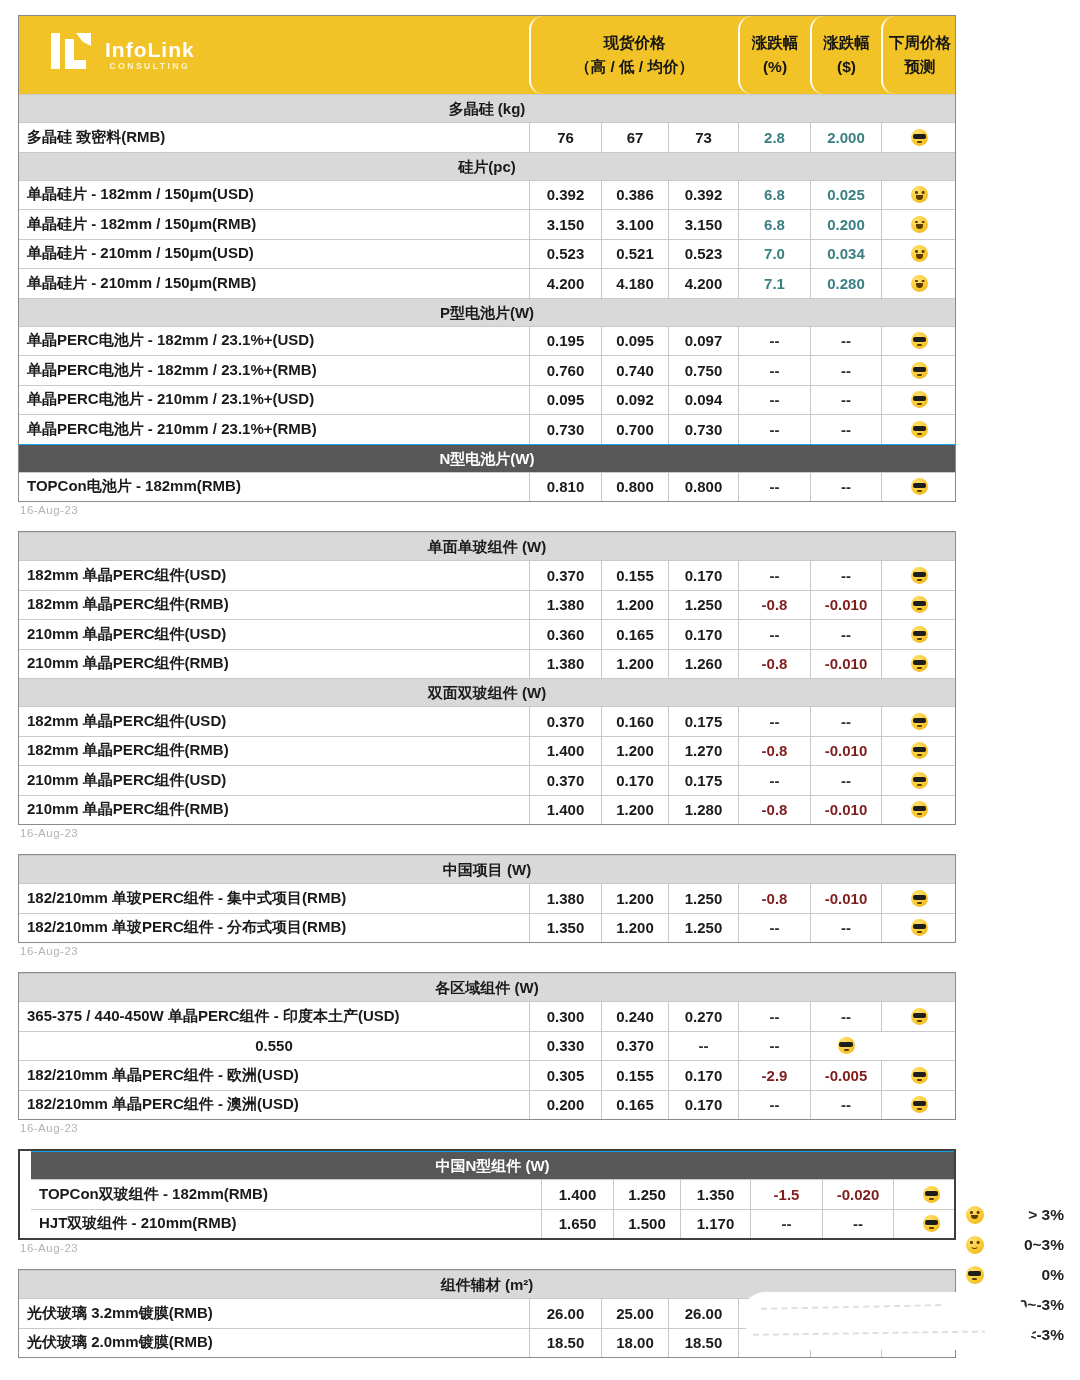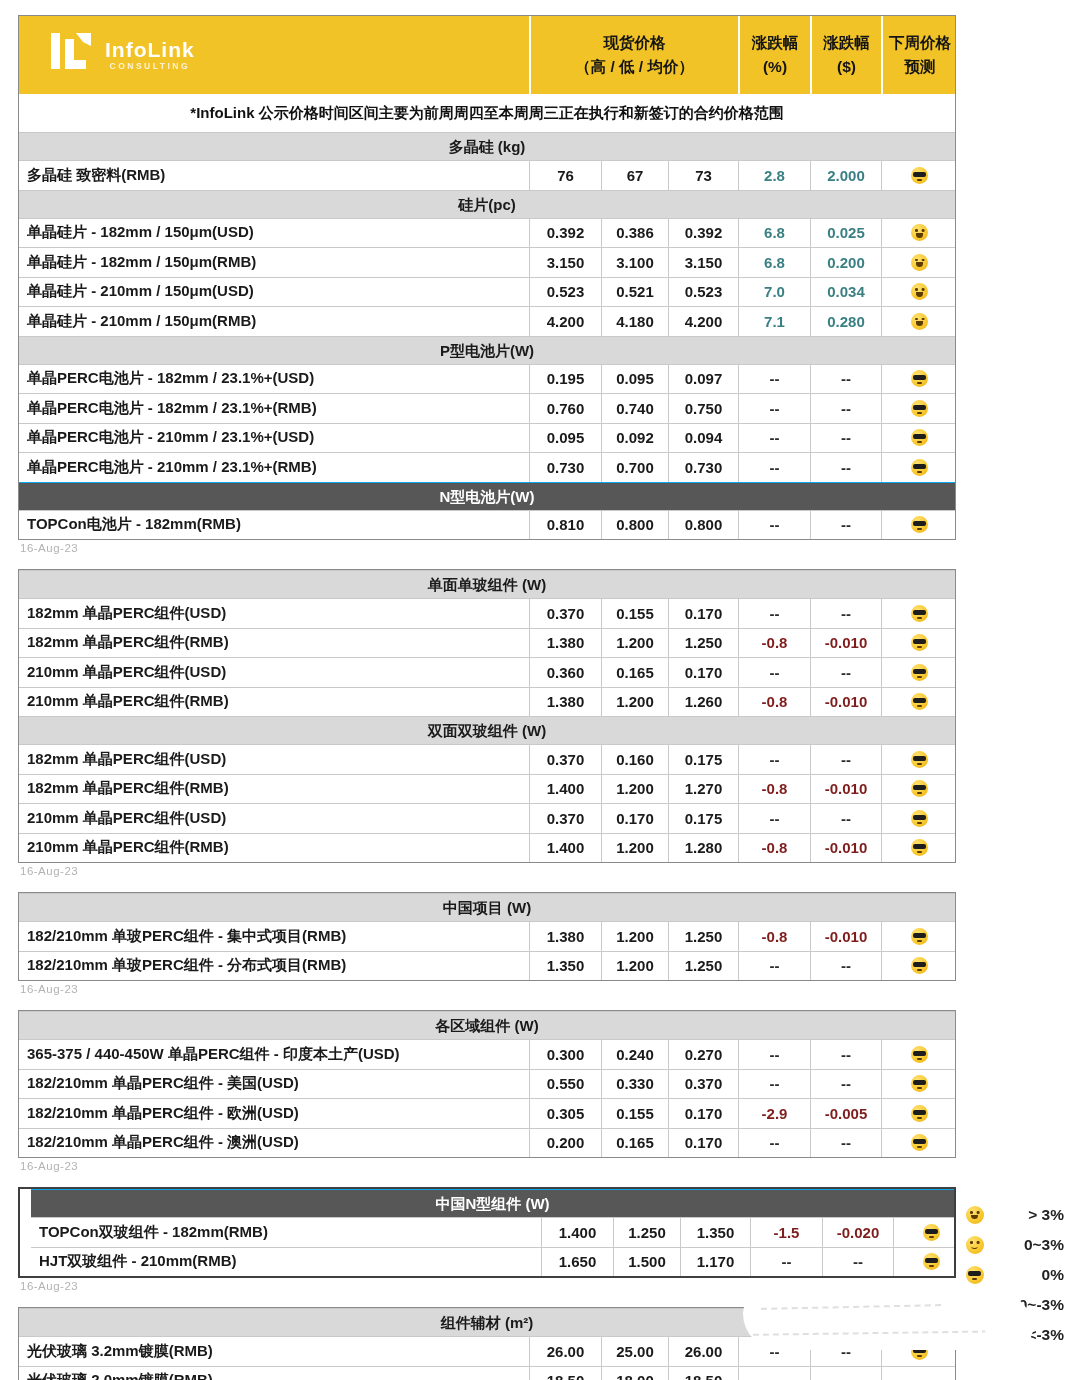--- a/index.html
+++ b/index.html
@@ -6,21 +6,21 @@
   .page{position:relative;width:1080px;height:1380px;background:#fff;overflow:hidden;
         font-family:"Liberation Sans","DejaVu Sans",sans-serif;color:#1a1a1a;}
   .sheet{position:absolute;left:18px;top:15px;width:938px;}
   .block{border:1px solid #8a8a8a;box-sizing:border-box;background:#fff;}
   .block.dark-border{border:2px solid #3f3f3f;padding-left:11px;}
   .date{margin:2px 0 11px 2px;height:16px;font-size:11.5px;color:#b3b3b3;letter-spacing:.5px;}
 
   
   .band{display:grid;grid-template-columns:510px 209px 72px 71px 76px;height:78px;background:#F2C327;}
   .band-cell{display:flex;flex-direction:column;align-items:center;justify-content:center;
-             font-weight:800;font-size:15.5px;line-height:1.55;color:#151515;text-align:center;}
+             font-weight:800;font-size:15.5px;line-height:1.55;color:#151515;text-align:center;border-radius:14px;}
   .band-cell + .band-cell{border-left:2px solid #fff;}
   .logo-cell{flex-direction:row;justify-content:flex-start;padding-left:30px;gap:12px;}
   .logo-text .brand{color:#fff;font-size:21px;font-weight:800;letter-spacing:1px;line-height:1.1;}
   .logo-text .sub{color:rgba(255,255,255,.8);font-size:8.5px;font-weight:700;letter-spacing:2.5px;line-height:1.4;text-align:center;}
 
   .note{height:38px;display:flex;align-items:center;justify-content:center;
         font-weight:800;font-size:15px;color:#111;background:#fff;}
 
   .sec-hdr{height:27px;line-height:27px;text-align:center;font-weight:800;font-size:15px;
            background:#D9D9D9;color:#1a1a1a;border-top:1px solid #c9c9c9;}
@@ -97,21 +97,20 @@
           </div>
           <div class="band-cell">
             <div>涨跌幅</div>
             <div>($)</div>
           </div>
           <div class="band-cell">
             <div>下周价格</div>
             <div>预测</div>
           </div>
         </div>
-        <div class="note">*InfoLink 公示价格时间区间主要为前周周四至本周周三正在执行和新签订的合约价格范围</div>
         <div class="sec-hdr">多晶硅 (kg)</div>
         <div class="row">
           <div class="cell c-name">多晶硅 致密料(RMB)</div>
           <div class="cell c-num">76</div>
           <div class="cell c-num">67</div>
           <div class="cell c-num">73</div>
           <div class="cell c-pct pos">2.8</div>
           <div class="cell c-abs pos">2.000</div>
           <div class="cell c-face">
             <span class="face face-cool"></span>
@@ -347,21 +346,20 @@
           <div class="cell c-num">0.300</div>
           <div class="cell c-num">0.240</div>
           <div class="cell c-num">0.270</div>
           <div class="cell c-pct">--</div>
           <div class="cell c-abs">--</div>
           <div class="cell c-face">
             <span class="face face-cool"></span>
           </div>
         </div>
         <div class="row">
-          <div class="cell c-name">182/210mm 单晶PERC组件 - 美国(USD)</div>
           <div class="cell c-num">0.550</div>
           <div class="cell c-num">0.330</div>
           <div class="cell c-num">0.370</div>
           <div class="cell c-pct">--</div>
           <div class="cell c-abs">--</div>
           <div class="cell c-face">
             <span class="face face-cool"></span>
           </div>
         </div>
         <div class="row">

